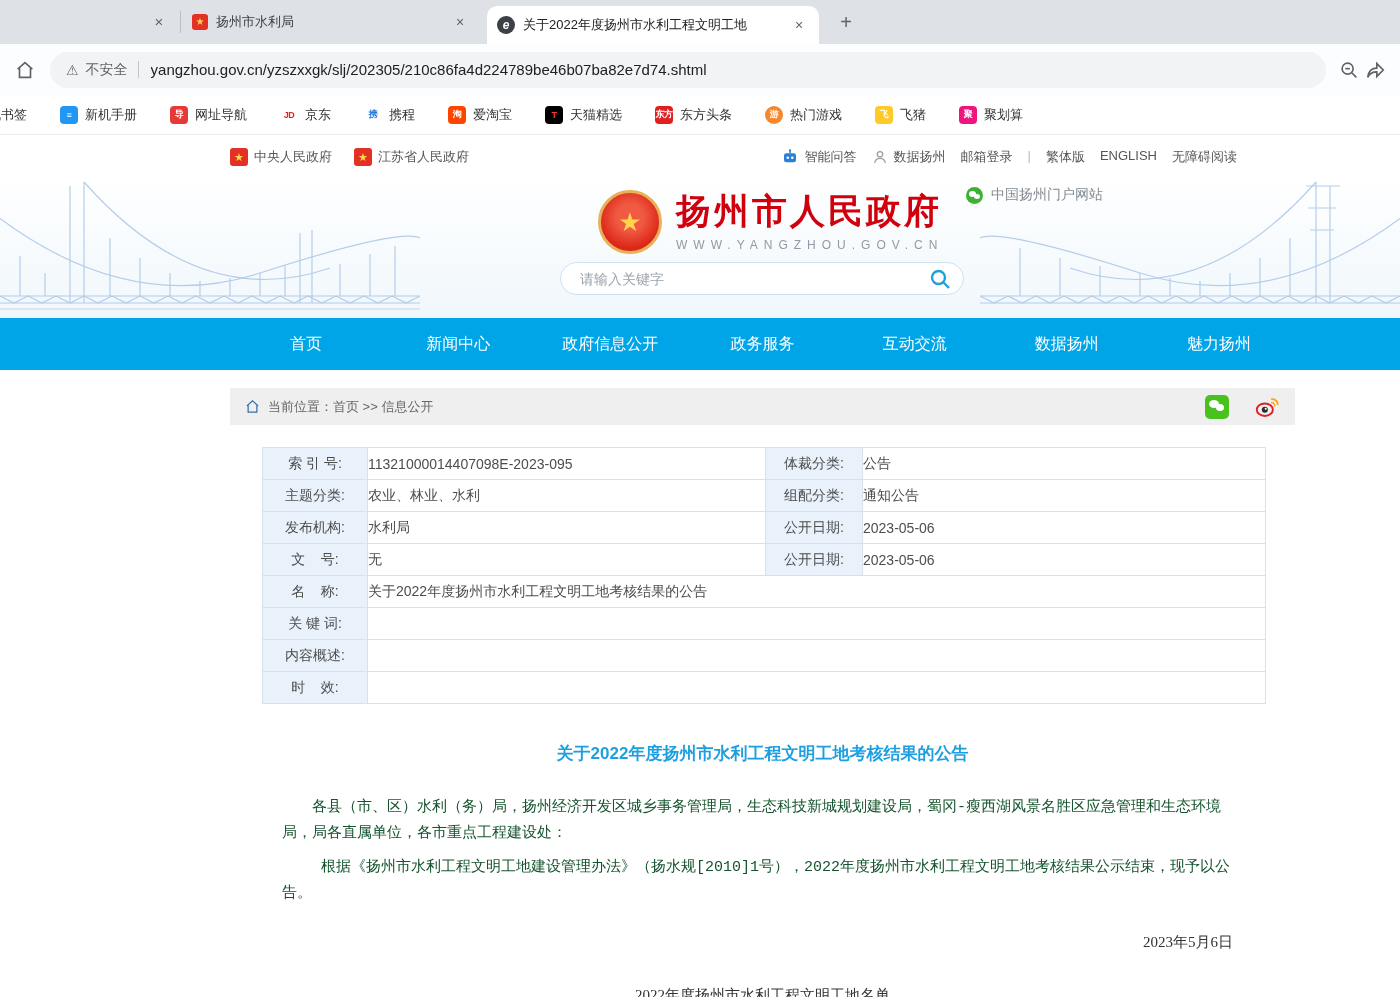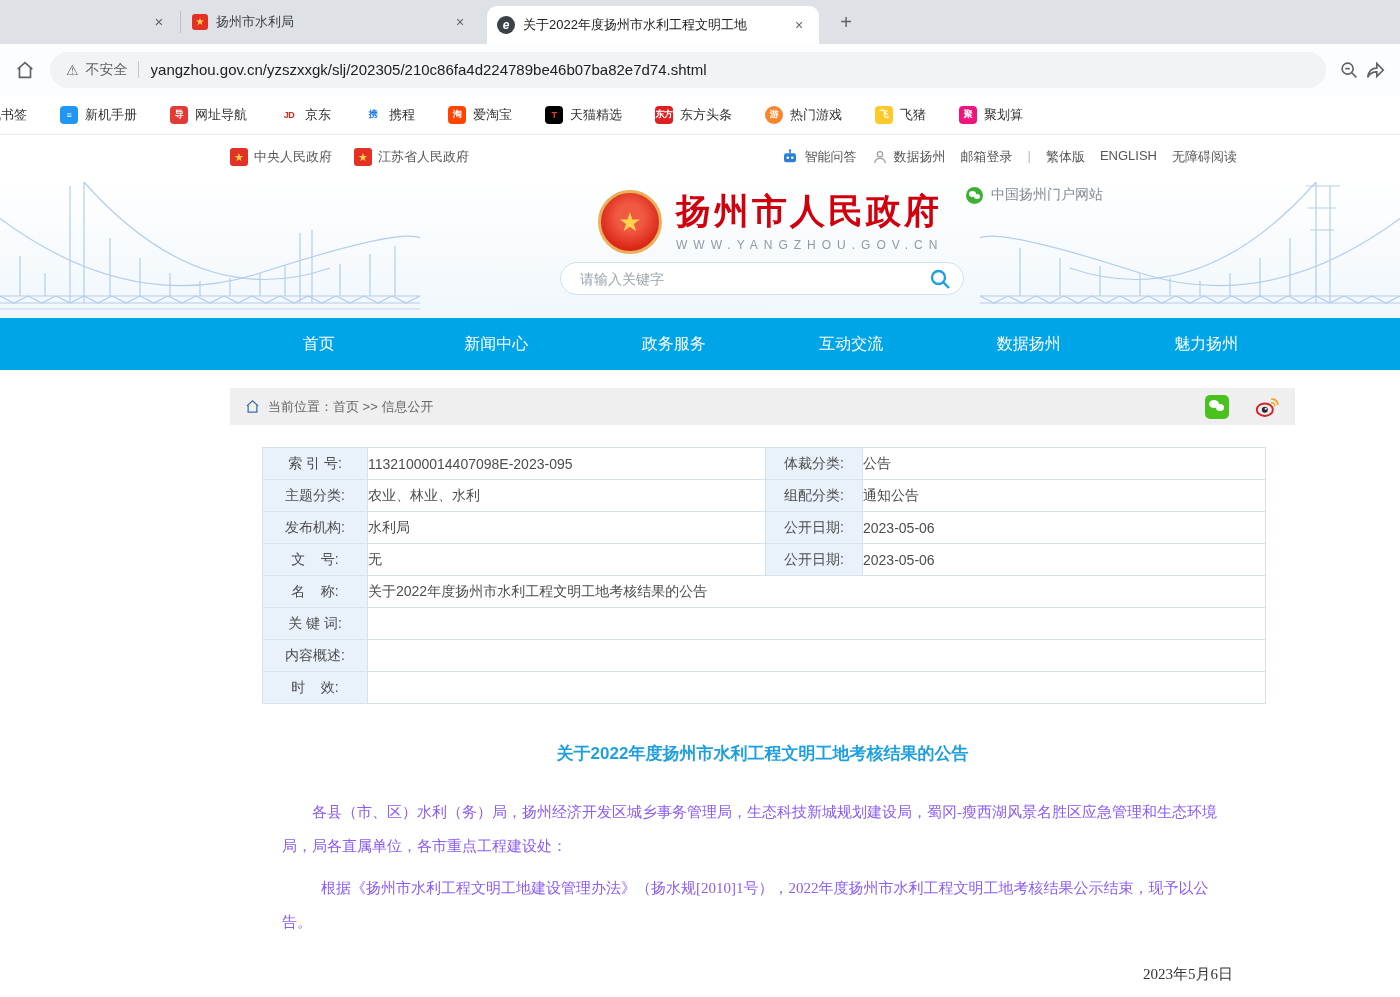--- a/index.html
+++ b/index.html
@@ -72,21 +72,21 @@
   .wechat-sq:before{content:"";position:absolute;left:4px;top:5px;width:10px;height:8px;border-radius:50%;background:#fff;}
   .wechat-sq:after{content:"";position:absolute;left:11px;top:9px;width:8px;height:7px;border-radius:50%;background:#fff;}
 
   table.meta{border-collapse:collapse;margin:22px 0 0 32px;width:1003px;font-size:14px;color:#4d4d4d;table-layout:fixed;}
   table.meta td{border:1px solid #d8e1ea;height:31px;padding:0;}
   td.lbl{background:#e9f2fb;text-align:center;white-space:pre;}
   td.val{padding-left:16px;overflow:hidden;white-space:nowrap;}
   col.c-l1{width:105px;} col.c-v1{width:398px;} col.c-l2{width:97px;} col.c-v2{width:403px;}
 
   .art-title{margin-top:38px;text-align:center;font-size:17px;font-weight:bold;color:#1e9fdf;}
-  .art-body{font-family:Liberation Serif, serif;font-size:15px;color:#8b5cf6;line-height:34px;margin:30px 63px 0 52px;}
+  .art-body{font-family:Liberation Mono, monospace;font-size:15px;color:#14532d;line-height:26px;margin:30px 63px 0 52px;}
   .art-body p{margin:0;}
   .art-p1{text-indent:2em;}
   .art-p2{text-indent:2.6em;margin-top:8px !important;}
   .art-date{font-family:"Liberation Serif","DejaVu Serif",serif;font-size:15px;color:#333;text-align:right;margin:26px 62px 0 0;}
   .art-listtitle{font-family:"Liberation Serif","DejaVu Serif",serif;font-size:15px;color:#333;text-align:center;margin-top:34px;}
 </style>
 </head>
 <body>
 
 <div class="page">
@@ -254,20 +254,21 @@
             <line x1="15.5" y1="15.5" x2="21" y2="21"></line>
           </svg>
       </span>
     </div>
   </div>
 
   <div class="navbar">
     <div class="nav-inner">
       <div class="nav-item">首页</div>
       <div class="nav-item">新闻中心</div>
+      <div class="nav-item">政府信息公开</div>
       <div class="nav-item">政务服务</div>
       <div class="nav-item">互动交流</div>
       <div class="nav-item">数据扬州</div>
       <div class="nav-item">魅力扬州</div>
     </div>
   </div>
 
   <div class="panel">
     <div class="breadcrumb">
       <svg width="15" height="15" viewBox="0 0 24 24" fill="none" stroke="#3a6ea5" stroke-width="2">

